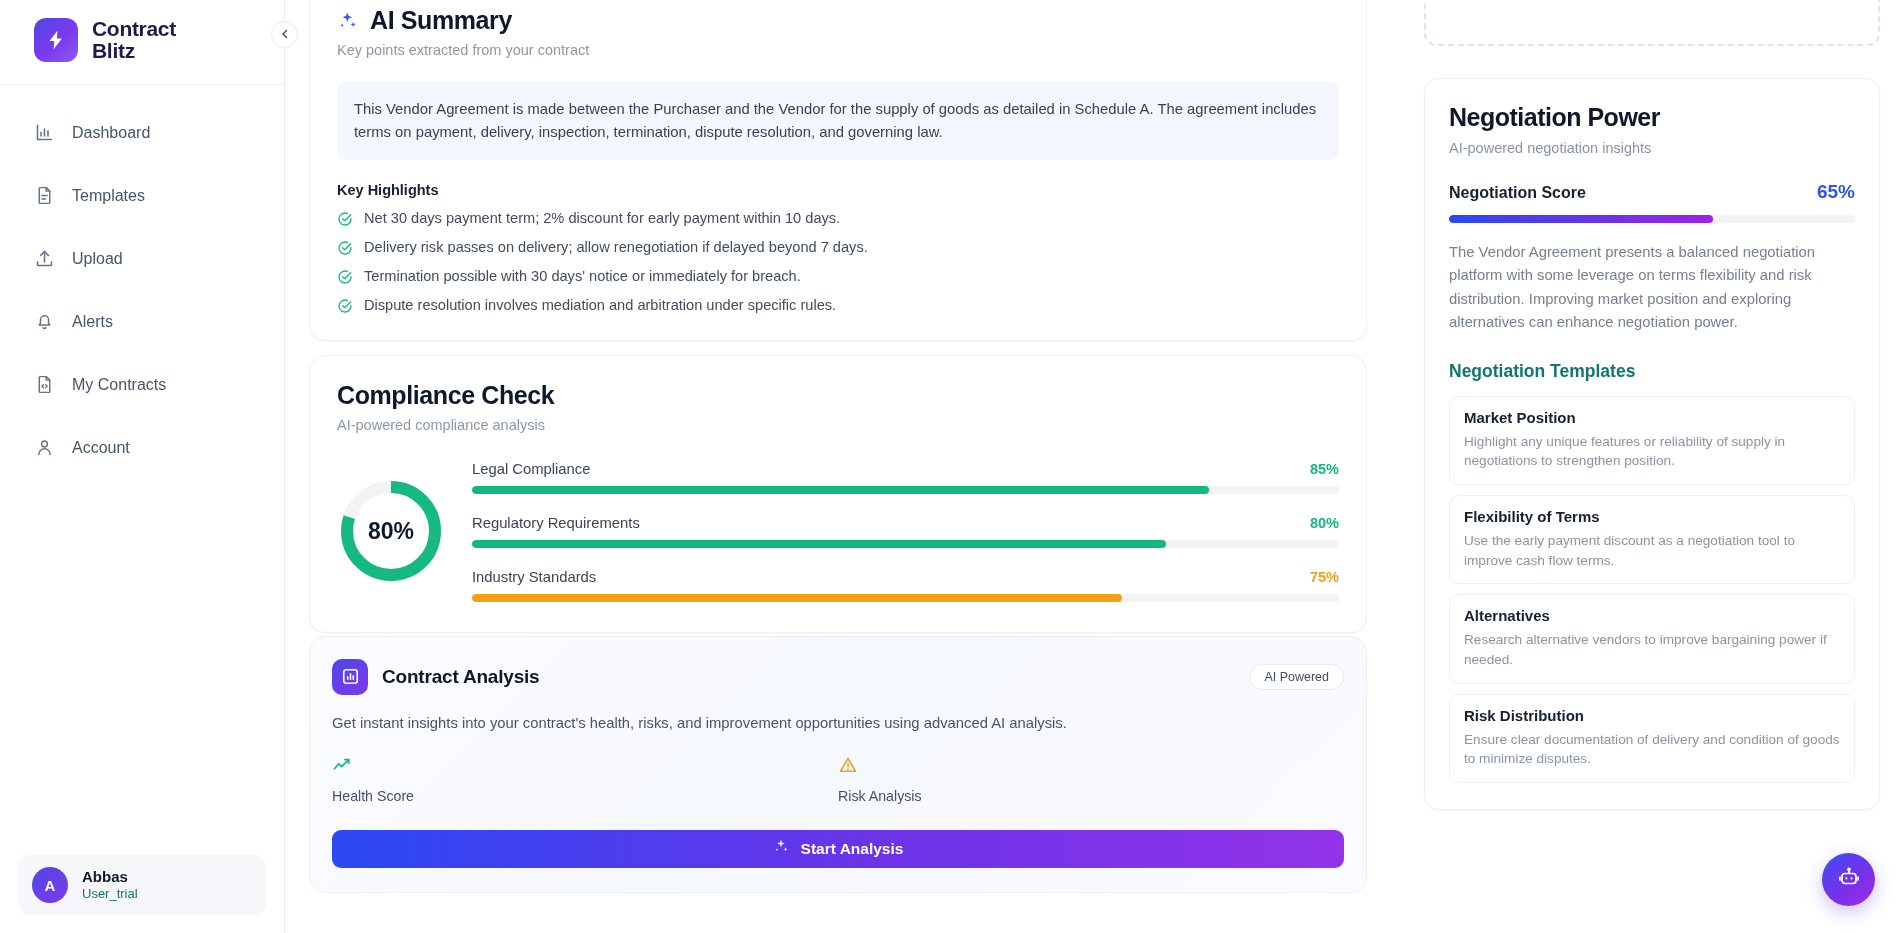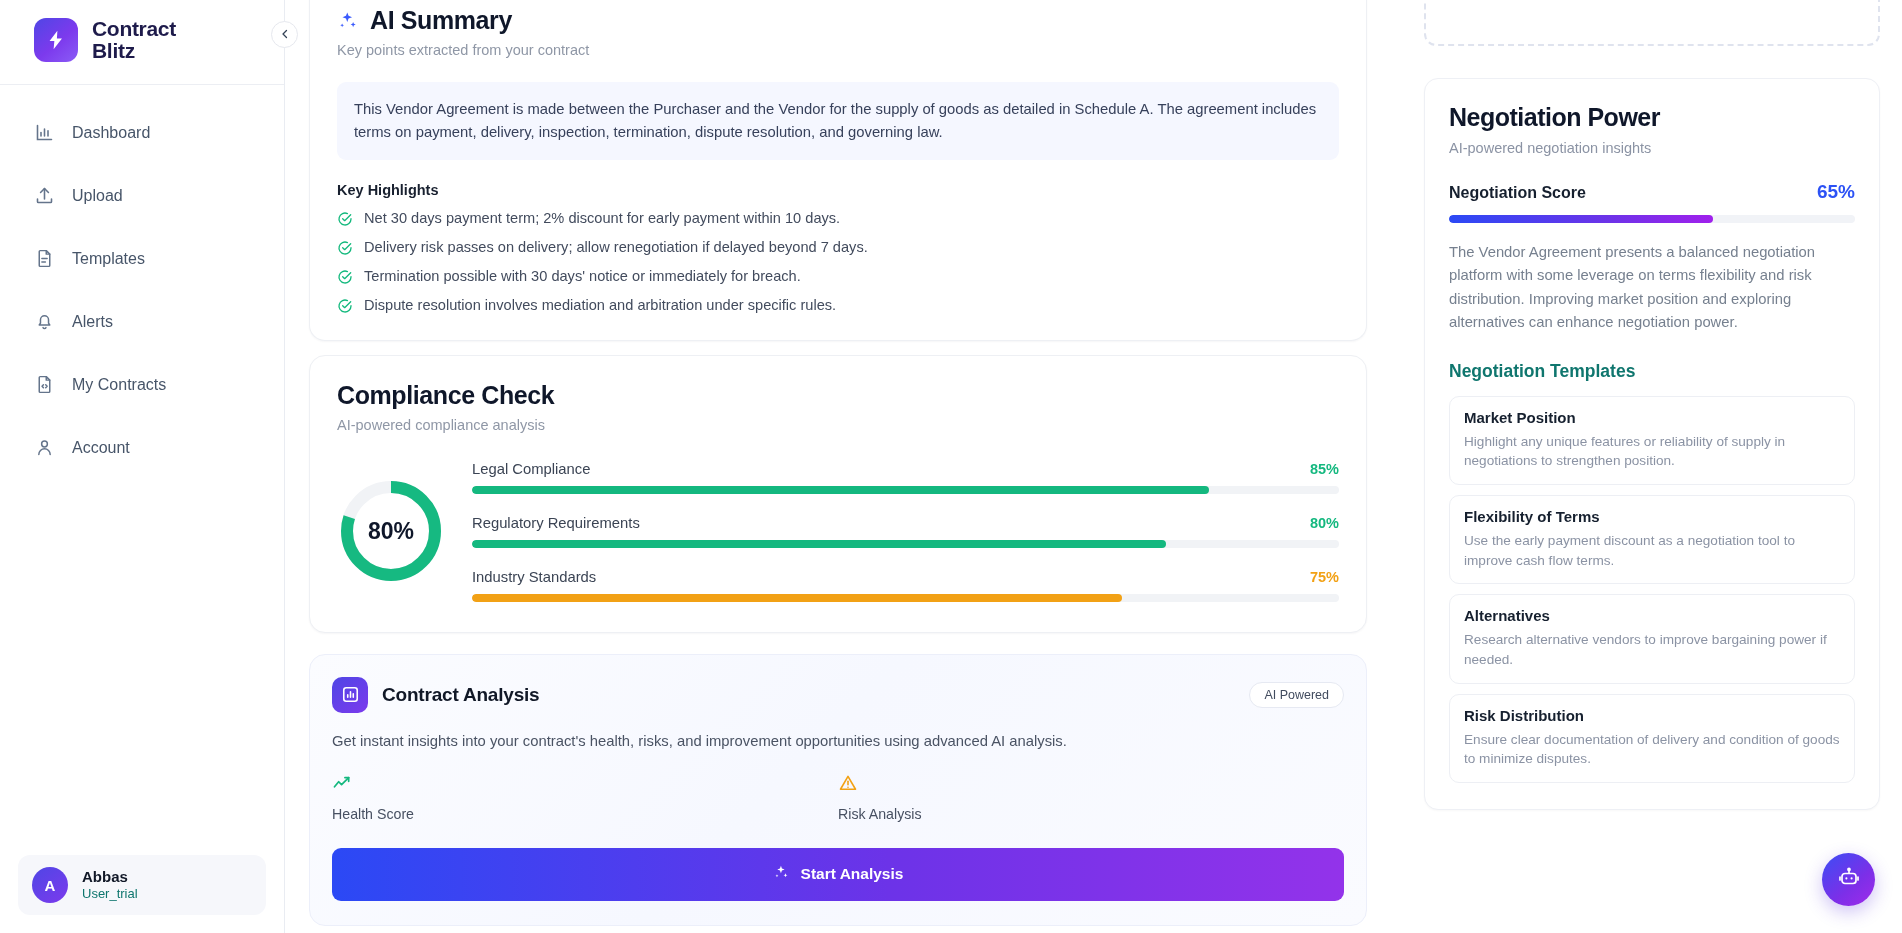--- a/index.html
+++ b/index.html
@@ -118,21 +118,21 @@
   .bars { flex: 1 1 auto; display: flex; flex-direction: column; gap: 21px; }
   .bar-row { }
   .bar-head { display: flex; justify-content: space-between; align-items: baseline; }
   .bar-name { font-size: 14.8px; color: #3b4454; }
   .bar-val { font-size: 14.5px; font-weight: 700; }
   .bar-track { margin-top: 9px; height: 8px; border-radius: 6px; background: #f1f3f6; overflow: hidden; }
   .bar-fill { height: 100%; border-radius: 6px; }
 
   
   .ca-card {
-    margin-top: 21px;
+    margin-top: 3px;
     background: linear-gradient(135deg,#fbfcff 0%,#f6f8ff 45%,#fafbff 100%);
     border: 1px solid #eceffa; border-radius: 16px;
     padding: 22px 22px 24px 22px;
   }
   .ca-head { display: flex; align-items: center; justify-content: space-between; }
   .ca-head-left { display: flex; align-items: center; gap: 14px; }
   .ca-icon {
     width: 36px; height: 36px; border-radius: 10px; flex: 0 0 36px;
     background: linear-gradient(140deg,#4f46e5 0%,#7c3aed 100%);
     display: flex; align-items: center; justify-content: center;
@@ -143,21 +143,21 @@
     font-size: 12.5px; color: #414b5e; background: #ffffff;
     border: 1px solid #e6e9f2; border-radius: 14px; padding: 5px 14px; cursor: pointer;
   }
   .ca-desc { margin-top: 20px; font-size: 14.8px; color: #4a5364; }
   .ca-metrics { display: flex; margin-top: 24px; }
   .ca-metric { flex: 1 1 50%; }
   .ca-metric-ico { width: 20px; height: 20px; }
   .ca-metric-ico svg { width: 20px; height: 20px; display:block; }
   .ca-metric-label { margin-top: 13px; font-size: 14.2px; color: #47506279; color:#475062; }
   .start-btn {
-    margin-top: 26px; width: 100%; height: 53px;
+    margin-top: 26px; width: 100%; height: 38px;
     border: none; border-radius: 9px; cursor: pointer;
     background: linear-gradient(90deg,#2b49f5 0%,#6c33e8 55%,#9333ea 100%);
     color: #fff; font-size: 15.5px; font-weight: 700;
     display: flex; align-items: center; justify-content: center; gap: 11px;
     font-family: "Liberation Sans", sans-serif;
   }
   .start-btn svg { width: 17px; height: 17px; }
 
   
   .rightpanel {
@@ -226,38 +226,38 @@
               <path d="M4 4v16h16"></path>
               <path d="M8 16v-4"></path>
               <path d="M12 16V8"></path>
               <path d="M16 16v-6"></path>
             </svg>
         </span>
         <span class="nav-label">Dashboard</span>
       </div>
       <div class="nav-item">
         <span class="nav-ico">
-          <svg viewBox="0 0 24 24" fill="none" stroke="currentColor" stroke-width="1.8" stroke-linecap="round" stroke-linejoin="round">
-              <path d="M4 16v3a1 1 0 0 0 1 1h14a1 1 0 0 0 1-1v-3"></path>
-              <path d="M12 16V4"></path>
-              <path d="M7.5 8.5 12 4l4.5 4.5"></path>
-            </svg>
-        </span>
-        <span class="nav-label">Upload</span>
-      </div>
-      <div class="nav-item">
-        <span class="nav-ico">
           <svg viewBox="0 0 24 24" fill="none" stroke="currentColor" stroke-width="1.7" stroke-linecap="round" stroke-linejoin="round">
               <path d="M14 3H7a1 1 0 0 0-1 1v16a1 1 0 0 0 1 1h10a1 1 0 0 0 1-1V7z"></path>
               <path d="M14 3v4h4"></path>
               <path d="M9 12h6"></path>
               <path d="M9 16h4"></path>
             </svg>
         </span>
         <span class="nav-label">Templates</span>
+      </div>
+      <div class="nav-item">
+        <span class="nav-ico">
+          <svg viewBox="0 0 24 24" fill="none" stroke="currentColor" stroke-width="1.8" stroke-linecap="round" stroke-linejoin="round">
+              <path d="M4 16v3a1 1 0 0 0 1 1h14a1 1 0 0 0 1-1v-3"></path>
+              <path d="M12 16V4"></path>
+              <path d="M7.5 8.5 12 4l4.5 4.5"></path>
+            </svg>
+        </span>
+        <span class="nav-label">Upload</span>
       </div>
       <div class="nav-item">
         <span class="nav-ico">
           <svg viewBox="0 0 24 24" fill="none" stroke="currentColor" stroke-width="1.7" stroke-linecap="round" stroke-linejoin="round">
               <path d="M18 16H6l1.4-2.2V10a4.6 4.6 0 0 1 9.2 0v3.8z"></path>
               <path d="M10.3 19a1.9 1.9 0 0 0 3.4 0"></path>
             </svg>
         </span>
         <span class="nav-label">Alerts</span>
       </div>

